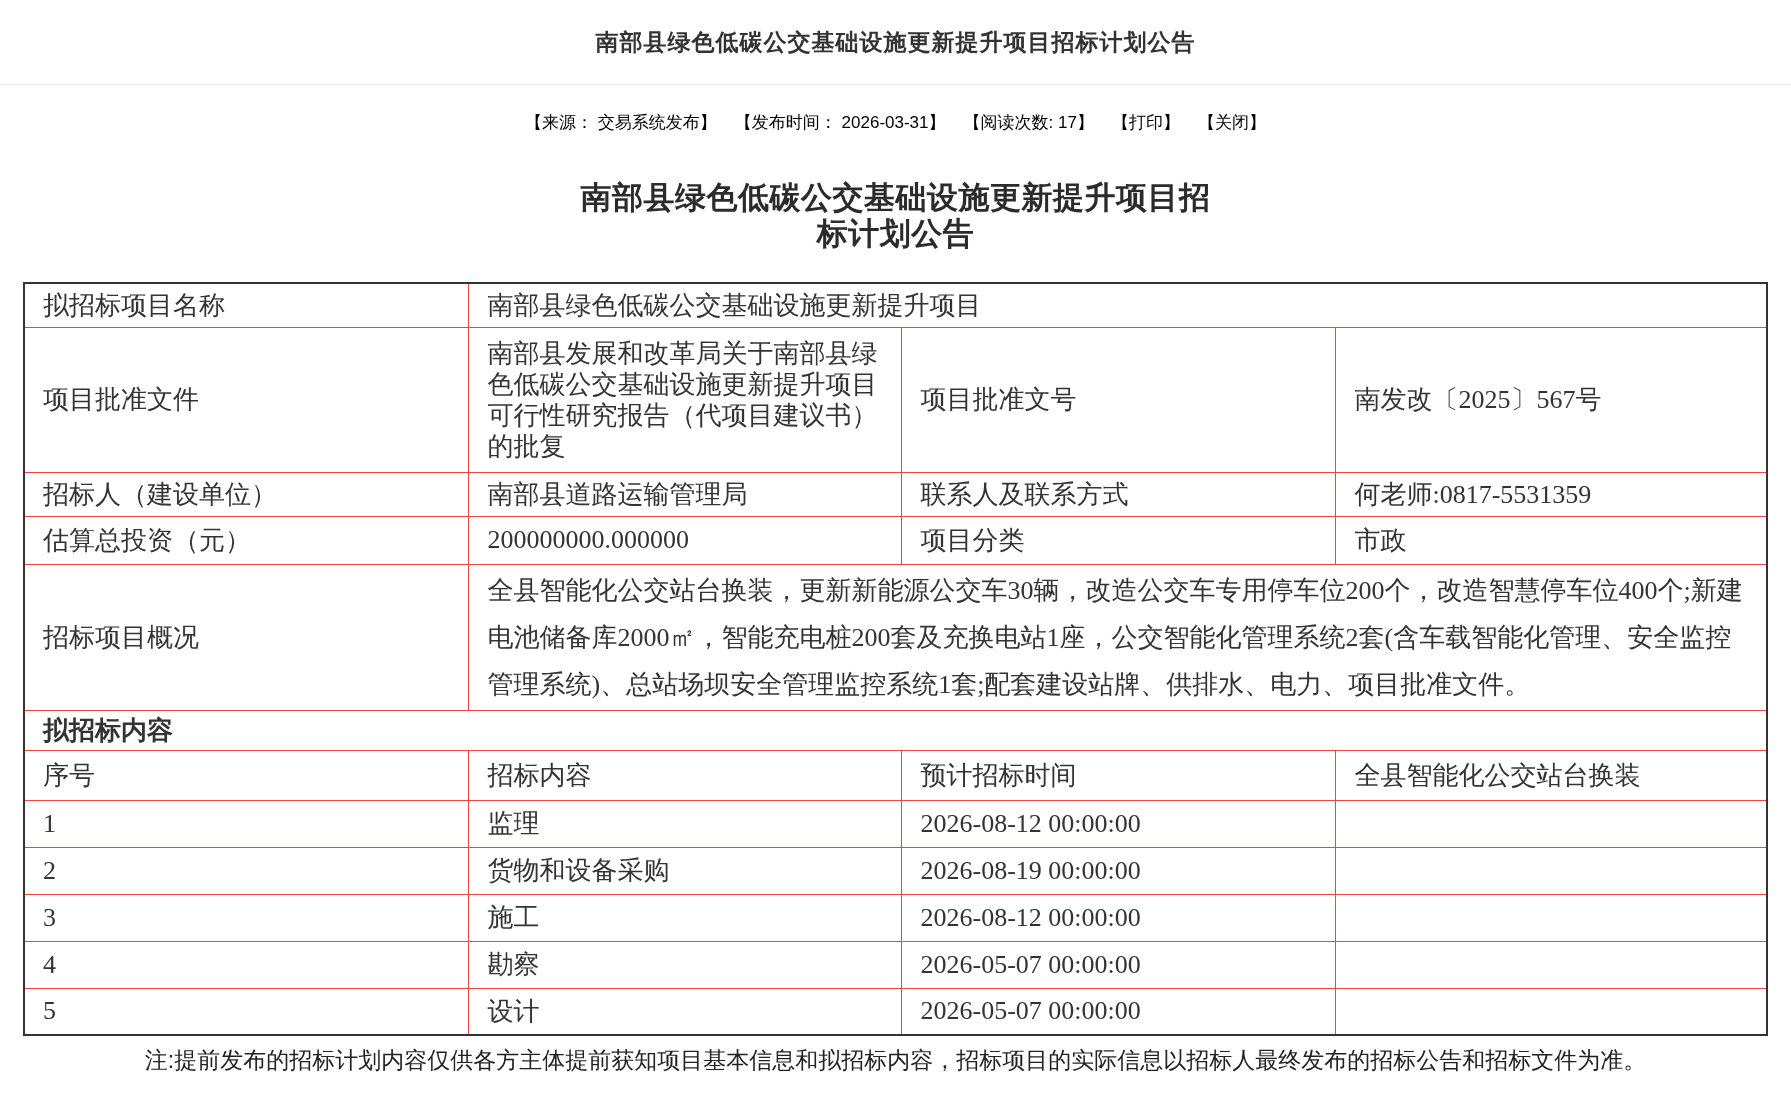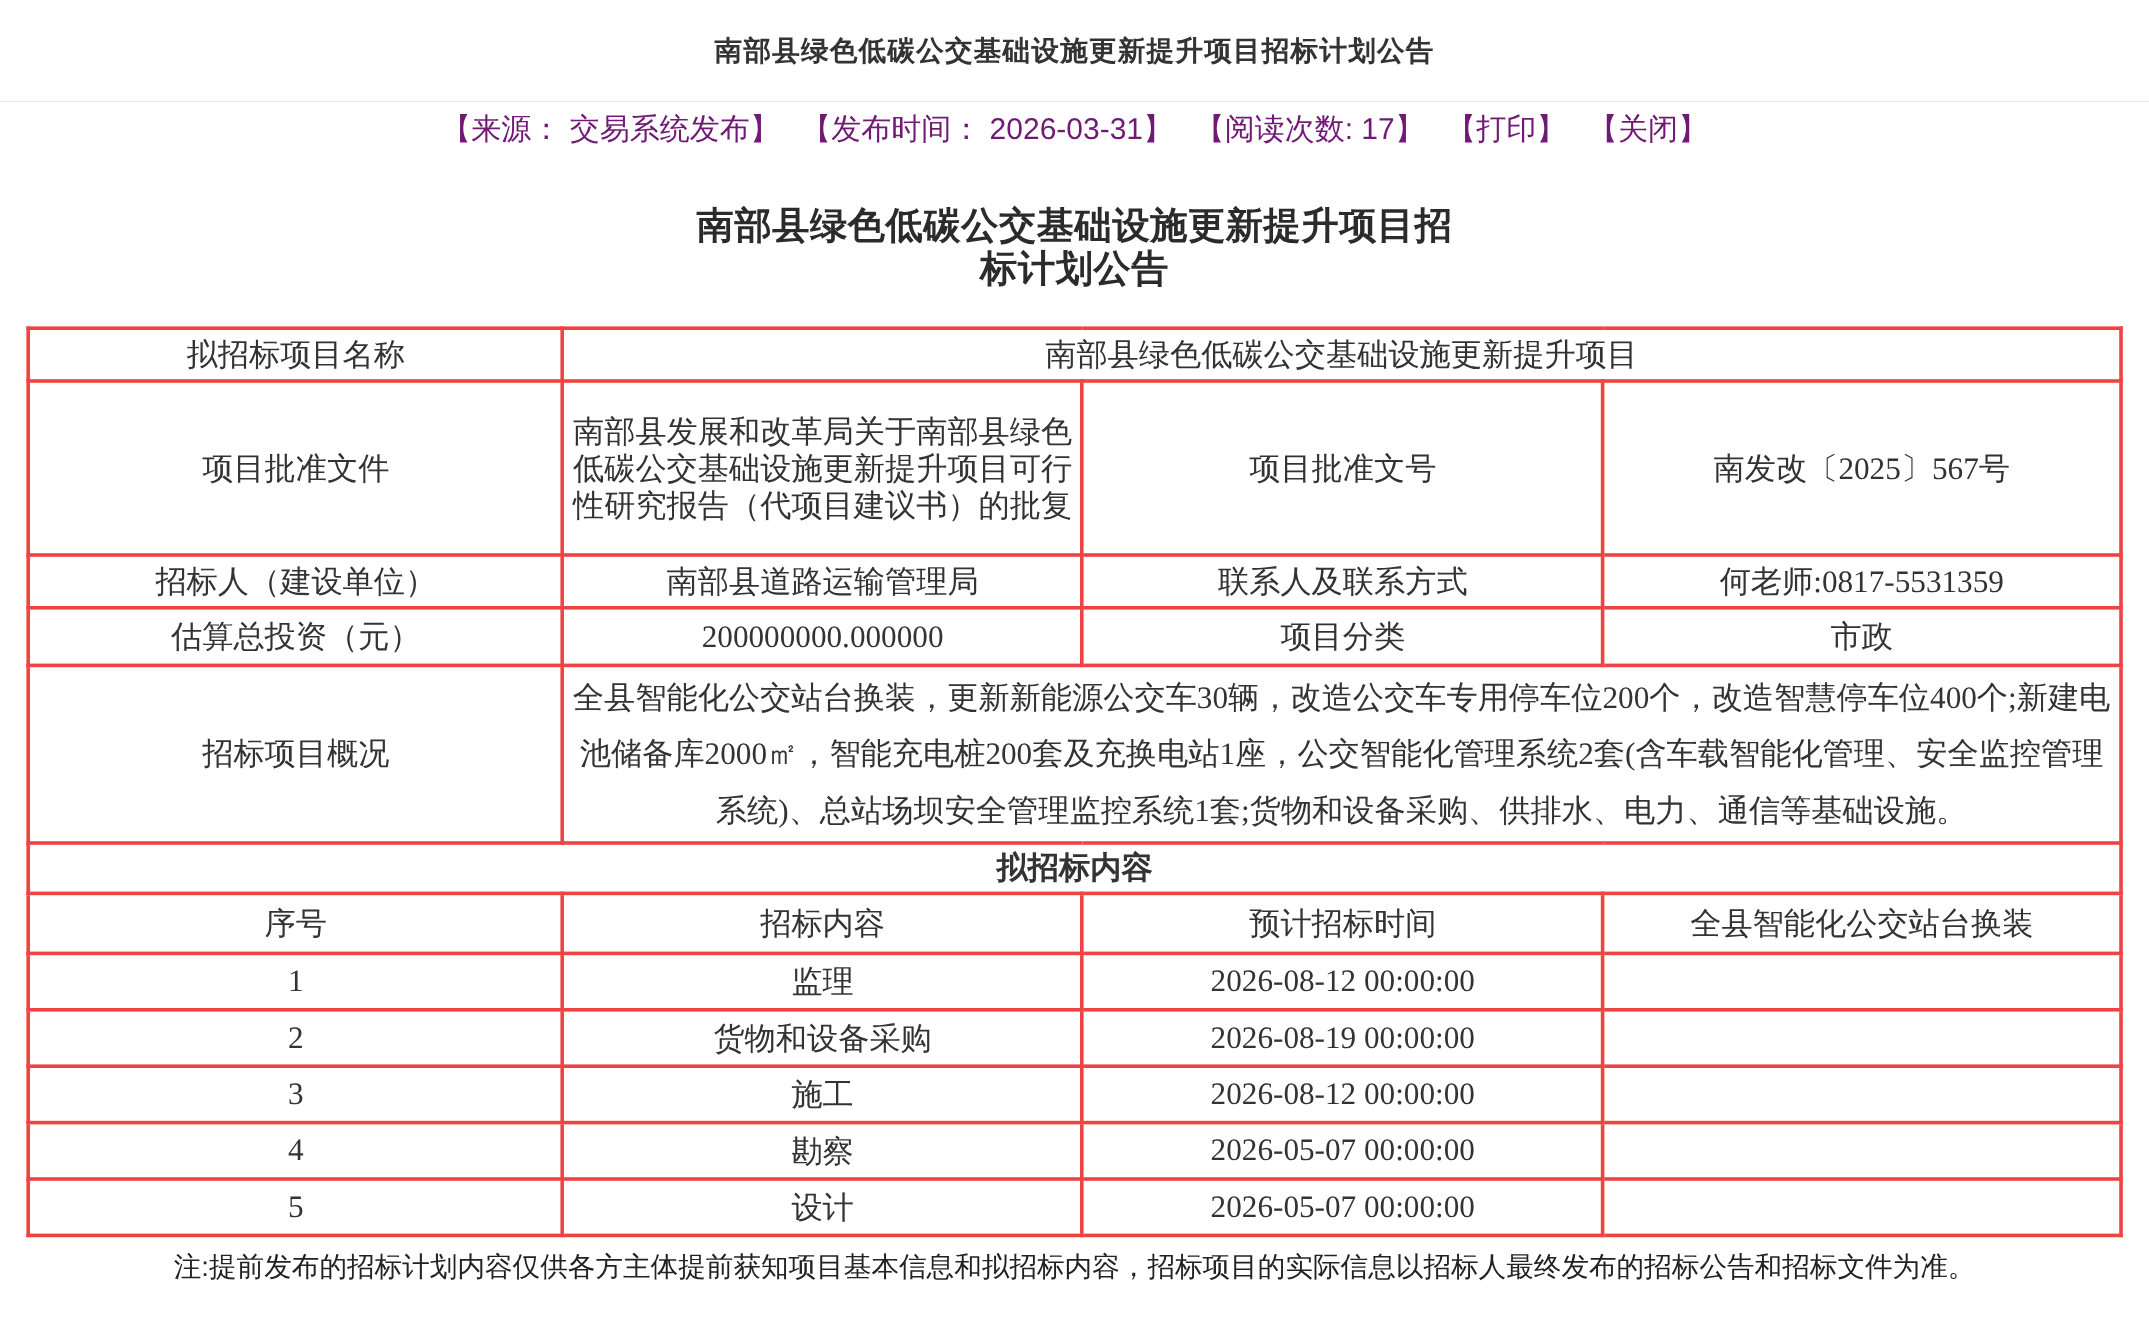--- a/index.html
+++ b/index.html
@@ -18,24 +18,24 @@
     font-size: 23px;
     font-weight: bold;
     color: #333333;
     letter-spacing: 1px;
   }
   .divider {
     margin-top: 26px;
     border-bottom: 1px solid #e8e8e8;
   }
   .meta-line {
-    margin-top: 6px;
+    margin-top: 26px;
     text-align: center;
-    font-size: 25px;
-    color: #701a75;
+    font-size: 17px;
+    color: #000000;
   }
   .meta-line span { margin: 0 9px; }
   .meta-action { cursor: pointer; }
   .doc-title {
     width: 646px;
     margin: 46px auto 0;
     text-align: center;
     font-size: 31px;
     line-height: 36px;
     font-weight: bold;
@@ -46,24 +46,24 @@
     width: 1743px;
     margin: 30px auto 0;
     border-collapse: collapse;
     table-layout: fixed;
     border: 2px solid #333333;
     font-family: "Liberation Serif", serif;
     font-size: 26px;
     color: #333333;
   }
   table.main td {
-    border: 3px solid #ef4444;
-    text-align: center;
+    border: 1px solid #ef4444;
+    text-align: left;
     vertical-align: middle;
-    padding: 2px 6px;
+    padding: 2px 18px;
     overflow: hidden;
   }
   td.multiline {
     line-height: 31px;
     padding: 0 4px;
   }
   td.overview-cell {
     line-height: 47px;
     padding: 0 15px;
   }
@@ -121,21 +121,21 @@
       <td>何老师:0817-5531359</td>
     </tr>
     <tr class="h48">
       <td>估算总投资（元）</td>
       <td>200000000.000000</td>
       <td>项目分类</td>
       <td>市政</td>
     </tr>
     <tr class="h142">
       <td>招标项目概况</td>
-      <td colspan="3" class="overview-cell">全县智能化公交站台换装，更新新能源公交车30辆，改造公交车专用停车位200个，改造智慧停车位400个;新建电池储备库2000㎡，智能充电桩200套及充换电站1座，公交智能化管理系统2套(含车载智能化管理、安全监控管理系统)、总站场坝安全管理监控系统1套;货物和设备采购、供排水、电力、通信等基础设施。</td>
+      <td colspan="3" class="overview-cell">全县智能化公交站台换装，更新新能源公交车30辆，改造公交车专用停车位200个，改造智慧停车位400个;新建电池储备库2000㎡，智能充电桩200套及充换电站1座，公交智能化管理系统2套(含车载智能化管理、安全监控管理系统)、总站场坝安全管理监控系统1套;配套建设站牌、供排水、电力、项目批准文件。</td>
     </tr>
     <tr class="h38">
       <td colspan="4" class="bold">拟招标内容</td>
     </tr>
     <tr class="h50">
       <td>序号</td>
       <td>招标内容</td>
       <td>预计招标时间</td>
       <td>全县智能化公交站台换装</td>
     </tr>

